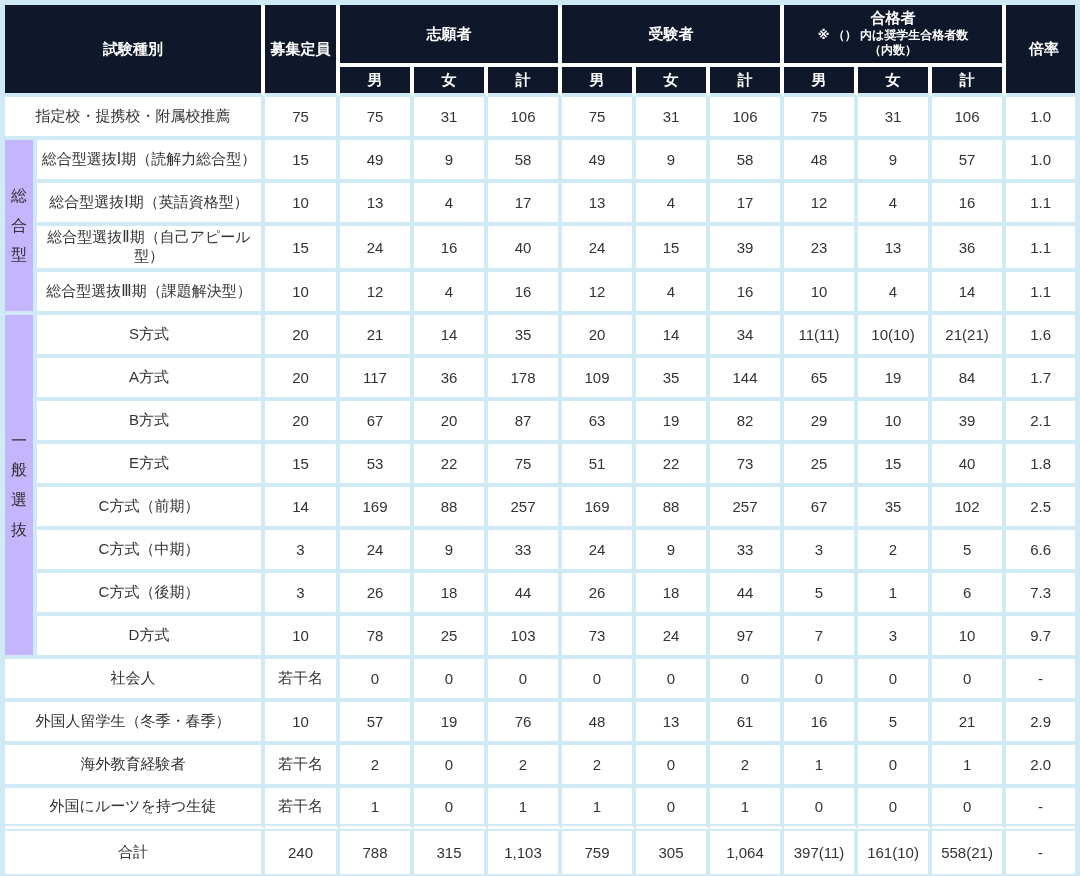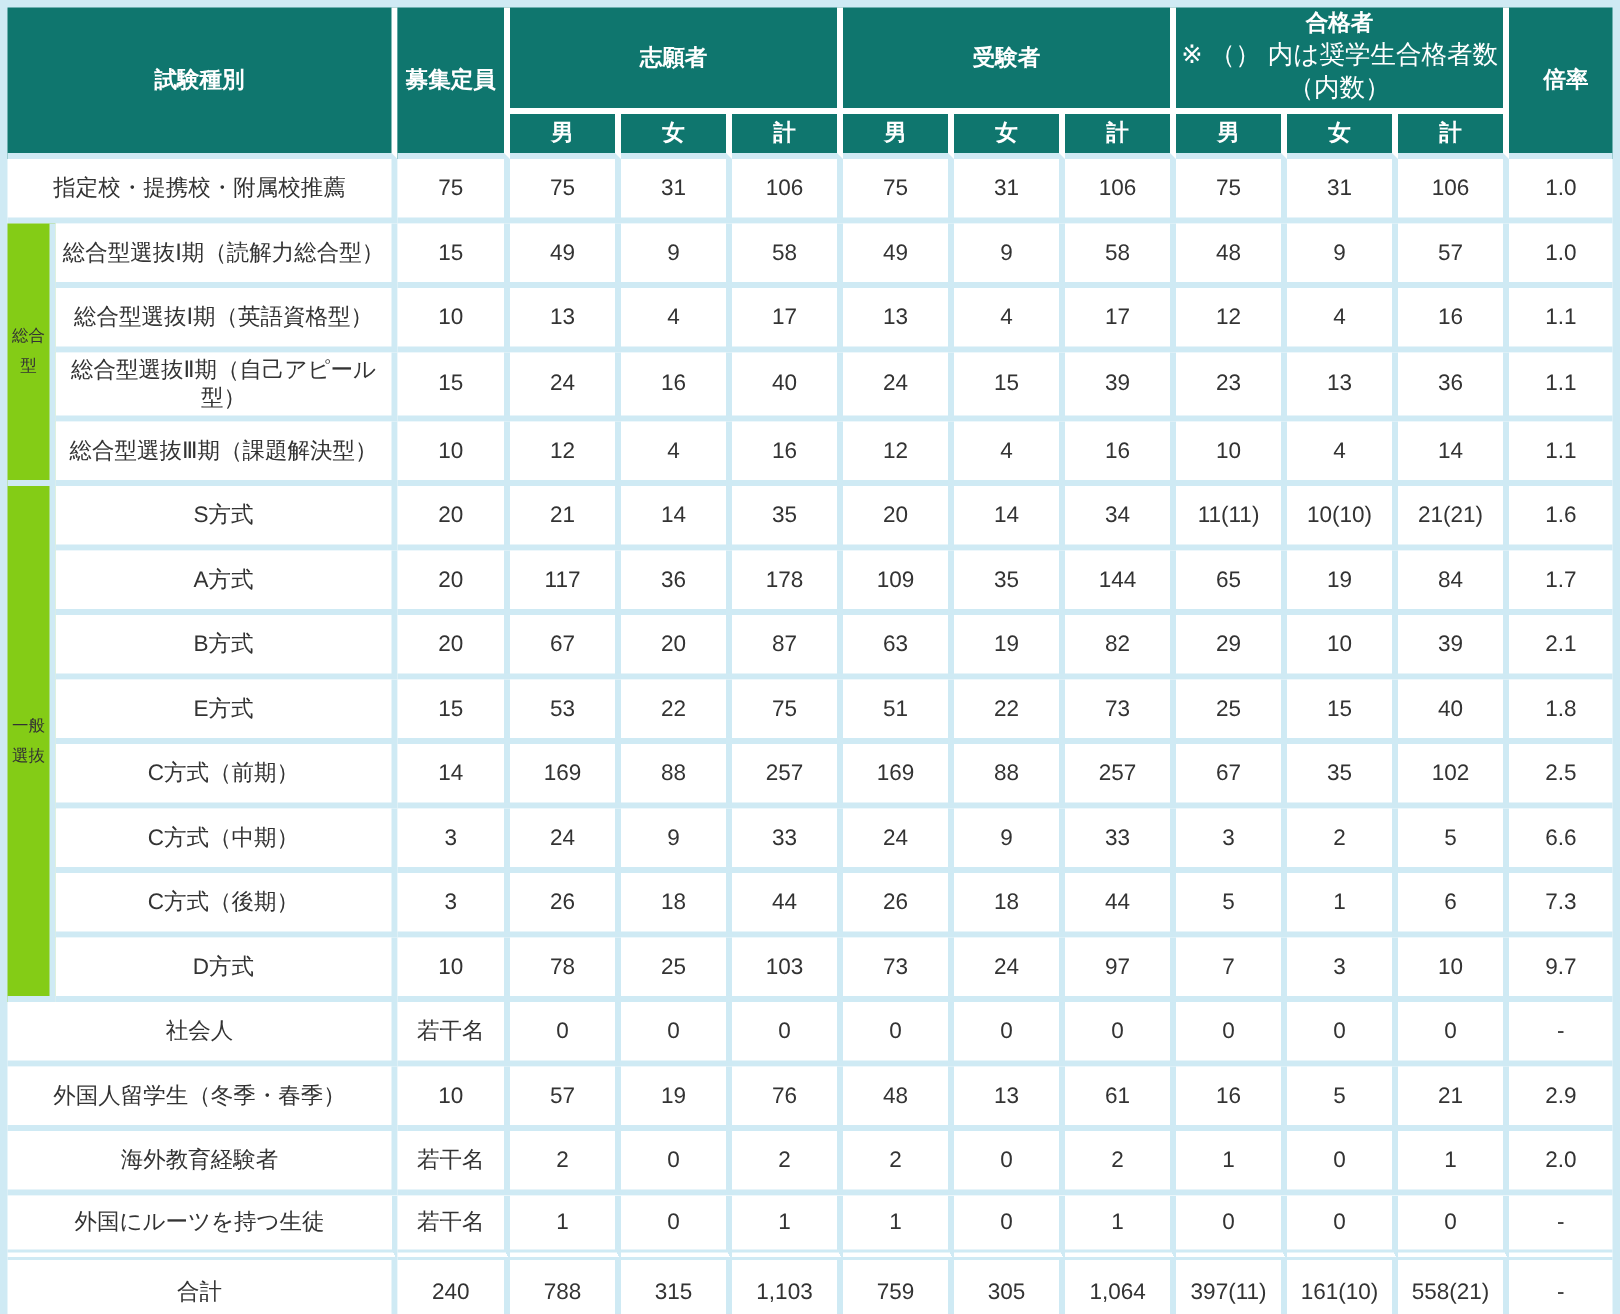--- a/index.html
+++ b/index.html
@@ -22,46 +22,46 @@
     border-bottom:4px solid #cfeaf4;
     text-align:center;
     vertical-align:middle;
     color:#333333;
     font-size:15px;
     font-weight:normal;
     padding:2px 3px;
     overflow:hidden;
   }
   thead th{
-    background:#0f766e;
+    background:#0f172a;
     color:#ffffff;
     font-weight:bold;
     border-right:4px solid #ffffff;
     border-bottom:4px solid #ffffff;
   }
   thead tr.h1{height:62px;}
   thead tr.h2{height:30px;}
   thead tr.h2 th{border-bottom-color:#cfeaf4;}
   thead th.bb-light{border-bottom-color:#cfeaf4;margin-left:11px;}
   thead th.edge-r{border-right:0;padding-left:10px;}
   tbody tr{height:43px;}
   tbody td.edge-r{border-right:0;}
   tbody tr:last-child td{border-bottom:0;text-align:center;}
   td.grp, th.grp{
     padding:6px 0;
     word-break:break-all;
     line-height:1.85;
     font-weight:normal;
-    background:#84cc16;
+    background:#c4b5fd;
     color:#333333;
-    font-size:11px;
+    font-size:16px;
   }
   td.dbl{border-bottom:7px double #cfeaf4;}
   .passers-title{display:block;line-height:1.25;}
-  .passers-note{display:block;font-size:17px;line-height:1.3;white-space:pre-line;font-weight:normal;}
+  .passers-note{display:block;font-size:12px;line-height:1.3;white-space:pre-line;font-weight:bold;}
 </style>
 </head>
 <body>
 
 <table>
   <colgroup>
     <col style="width:32px">
       <col style="width:228px">
       <col style="width:75px">
     <col style="width:74px">

